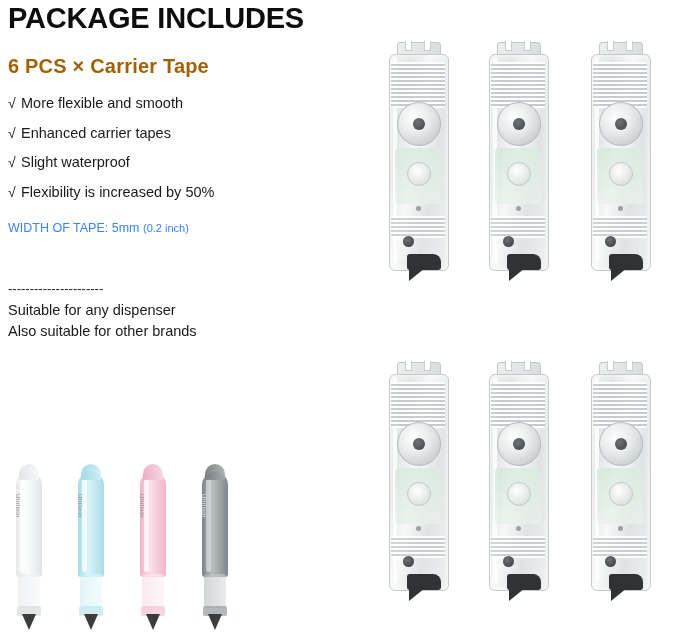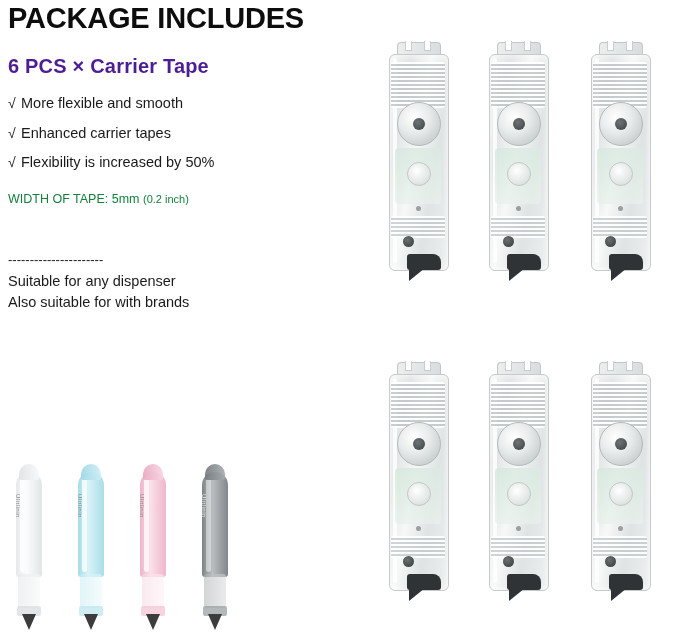--- a/index.html
+++ b/index.html
@@ -33,21 +33,21 @@
     font-weight: bold;
     letter-spacing: -0.2px;
     line-height: 1.0;
     margin: 4px 0 0 0;
     color: #0d0d0d;
   }
   .subtitle {
     font-size: 20px;
     font-weight: bold;
     margin: 22px 0 0 0;
-    color: #4c1d95;
+    color: #a16207;
     letter-spacing: 0.2px;
   }
   .bullets {
     margin: 18px 0 0 0;
     padding: 0;
     list-style: none;
   }
   .bullets li {
     font-size: 14.5px;
     line-height: 1.0;
@@ -57,21 +57,21 @@
   }
   .check {
     display: inline-block;
     width: 13px;
     font-size: 14px;
     color: #1a1a1a;
   }
   .width-note {
     font-size: 12.5px;
     margin: 22px 0 4px 0;
-    color: #15803d;
+    color: #3b82f6;
   }
   .width-note .sub {
     font-size: 11px;
   }
   .divider-dashes {
     font-size: 13px;
     letter-spacing: 0px;
     margin: 46px 0 0 0;
     color: #1a1a1a;
     font-family: "Liberation Sans", sans-serif;
@@ -327,34 +327,35 @@
 
   <div class="left-col">
 
     <h1 class="title">PACKAGE INCLUDES</h1>
 
     <div class="subtitle">6 PCS ×  Carrier Tape</div>
 
     <ul class="bullets">
       <li><span class="check">√</span><span>More flexible and smooth</span></li>
       <li><span class="check">√</span><span>Enhanced carrier tapes</span></li>
+      <li><span class="check">√</span><span>Slight waterproof</span></li>
       <li><span class="check">√</span><span>Flexibility is increased by 50%</span></li>
     </ul>
 
     <div class="width-note">
       <span>WIDTH OF TAPE:</span>
       <span>5mm</span>
       <span class="sub">(0.2 inch)</span>
     </div>
 
     <div class="divider-dashes">----------------------</div>
 
     <div class="suitable">
       <div>Suitable for any dispenser</div>
-      <div>Also suitable for with brands</div>
+      <div>Also suitable for other brands</div>
     </div>
   </div>
 
   <div class="pens">
     <div class="pen" style="left:0px;">
       <div class="body" style="background:linear-gradient(90deg,#e6e8ea,#fbfcfc 40%,#e2e5e7);"></div>
       <div class="gloss"></div>
       <div class="cap" style="background:linear-gradient(90deg,#dfe2e4,#f7f8f9);"></div>
       <div class="neck" style="background:linear-gradient(90deg,#e2e5e7,#f6f7f8);"></div>
       <div class="tipbar" style="background:#d9dcdd;"></div>

